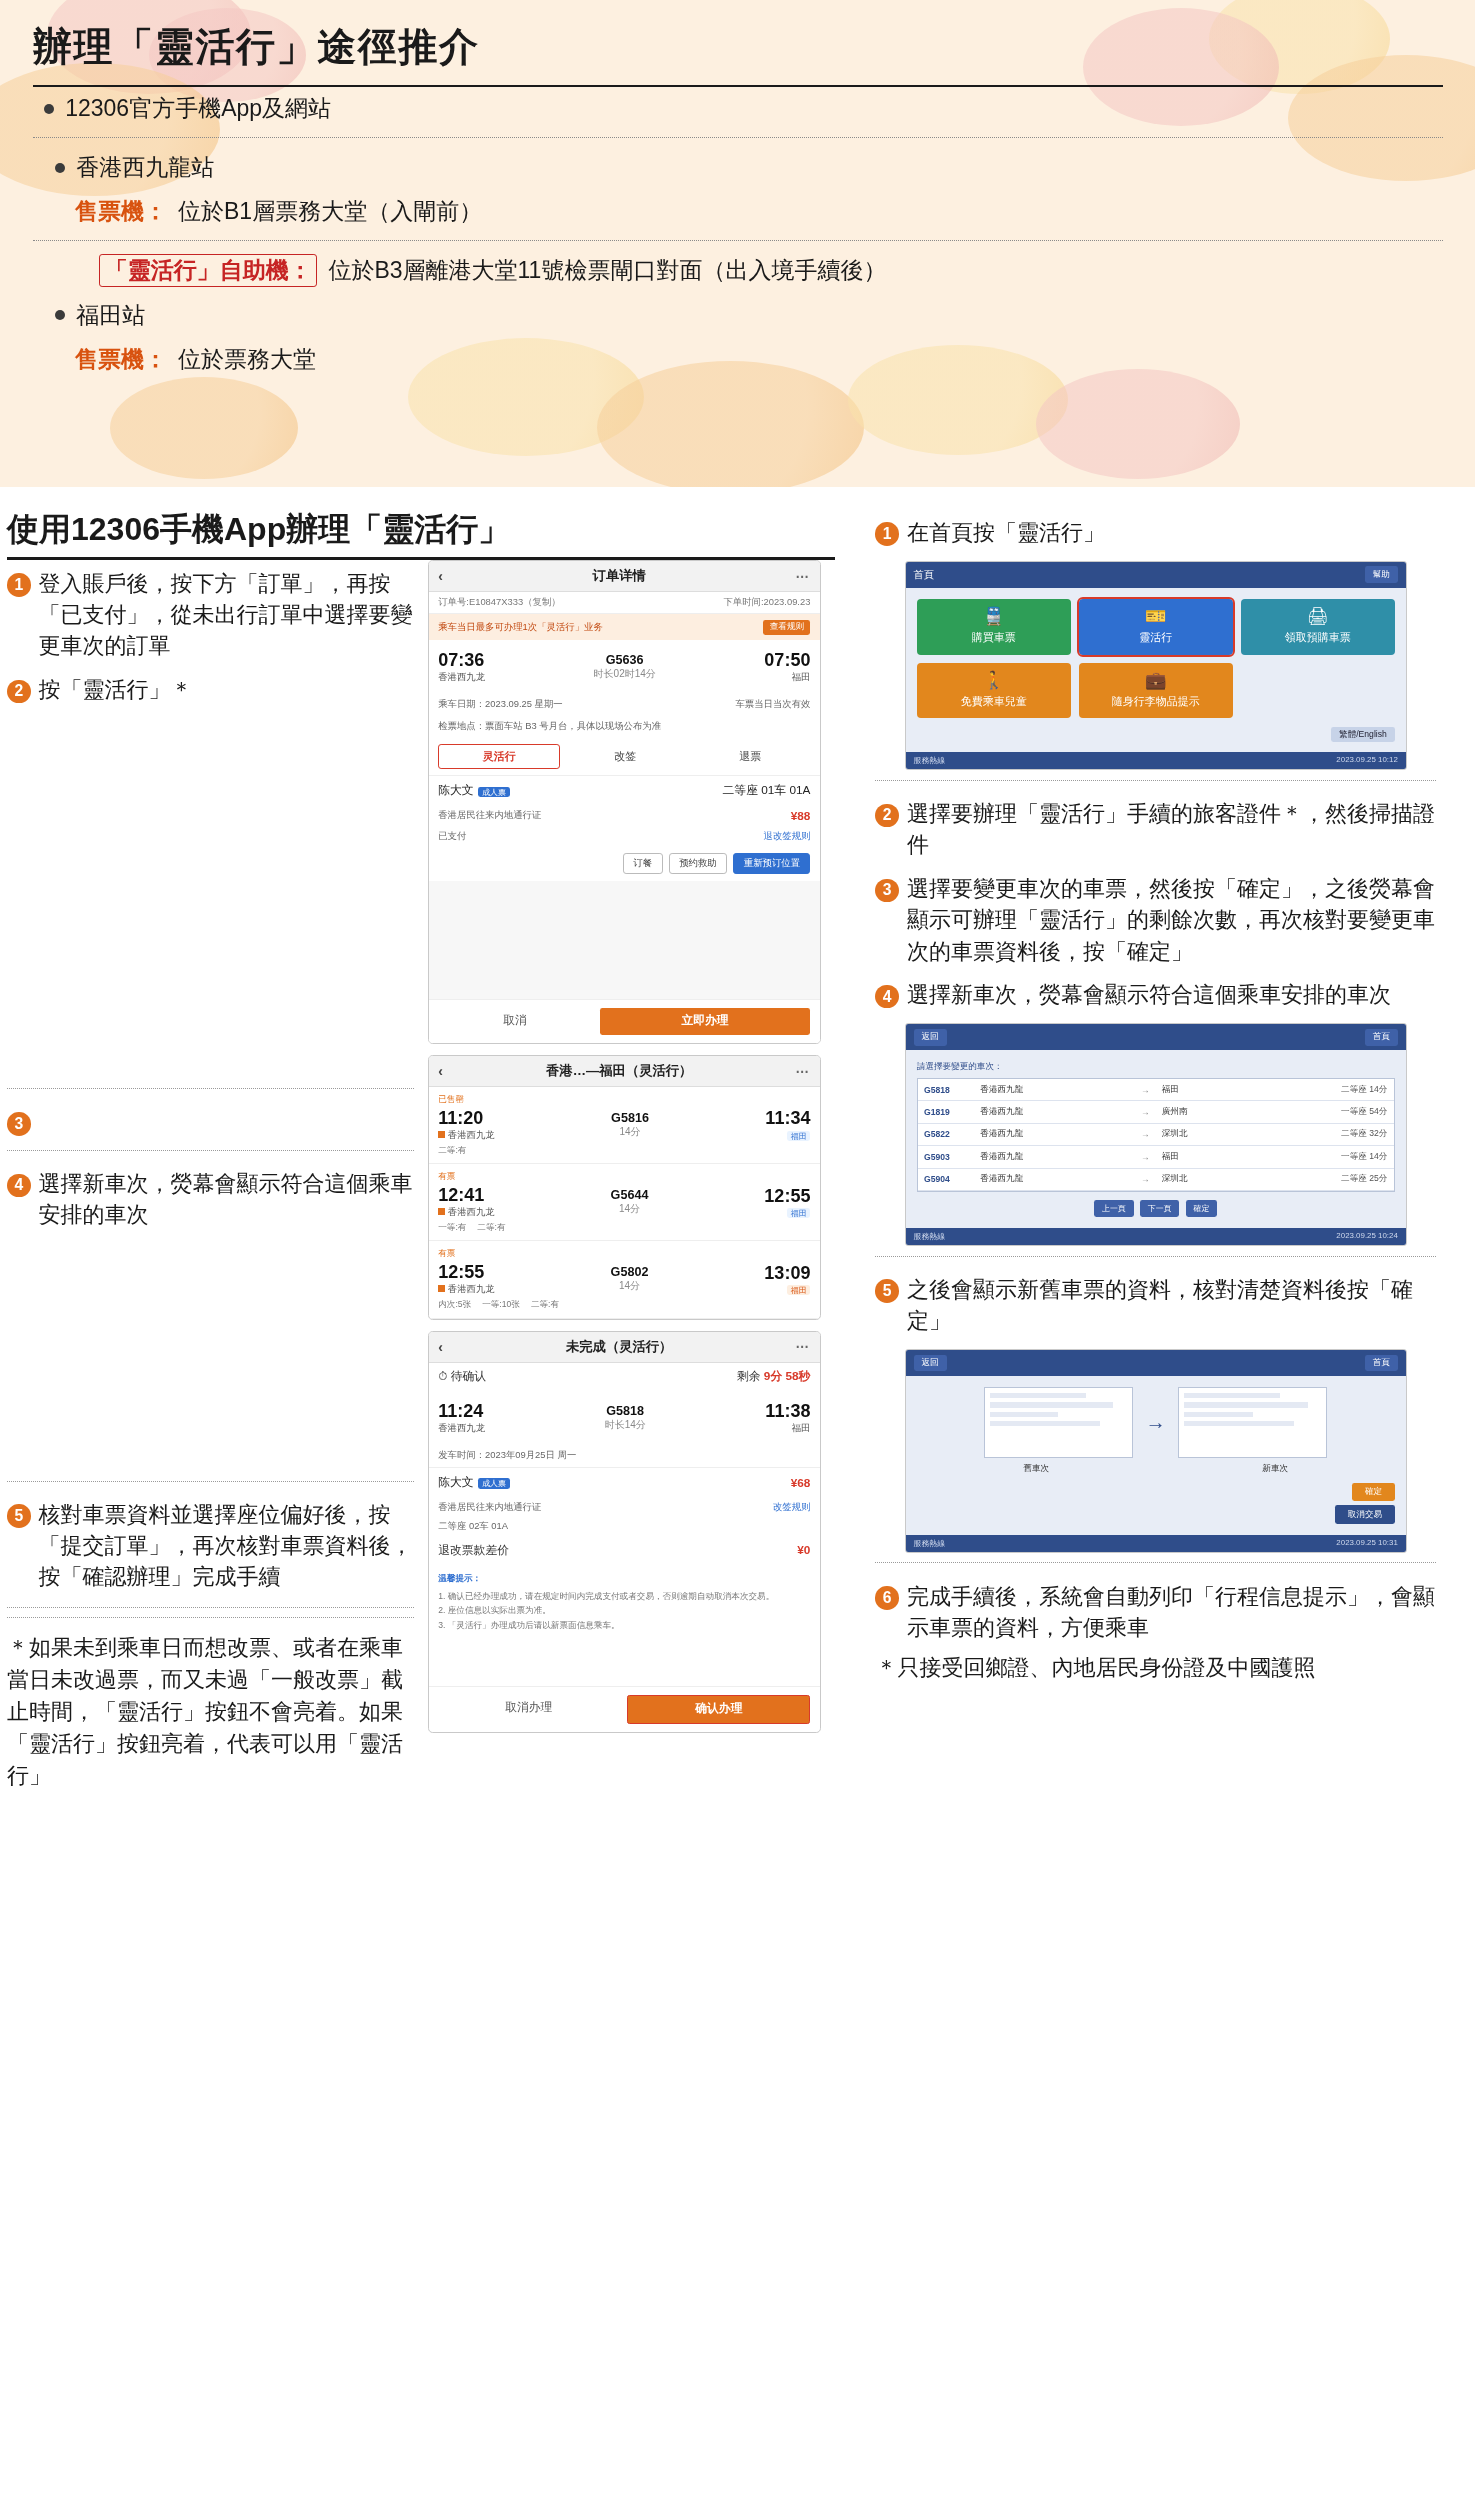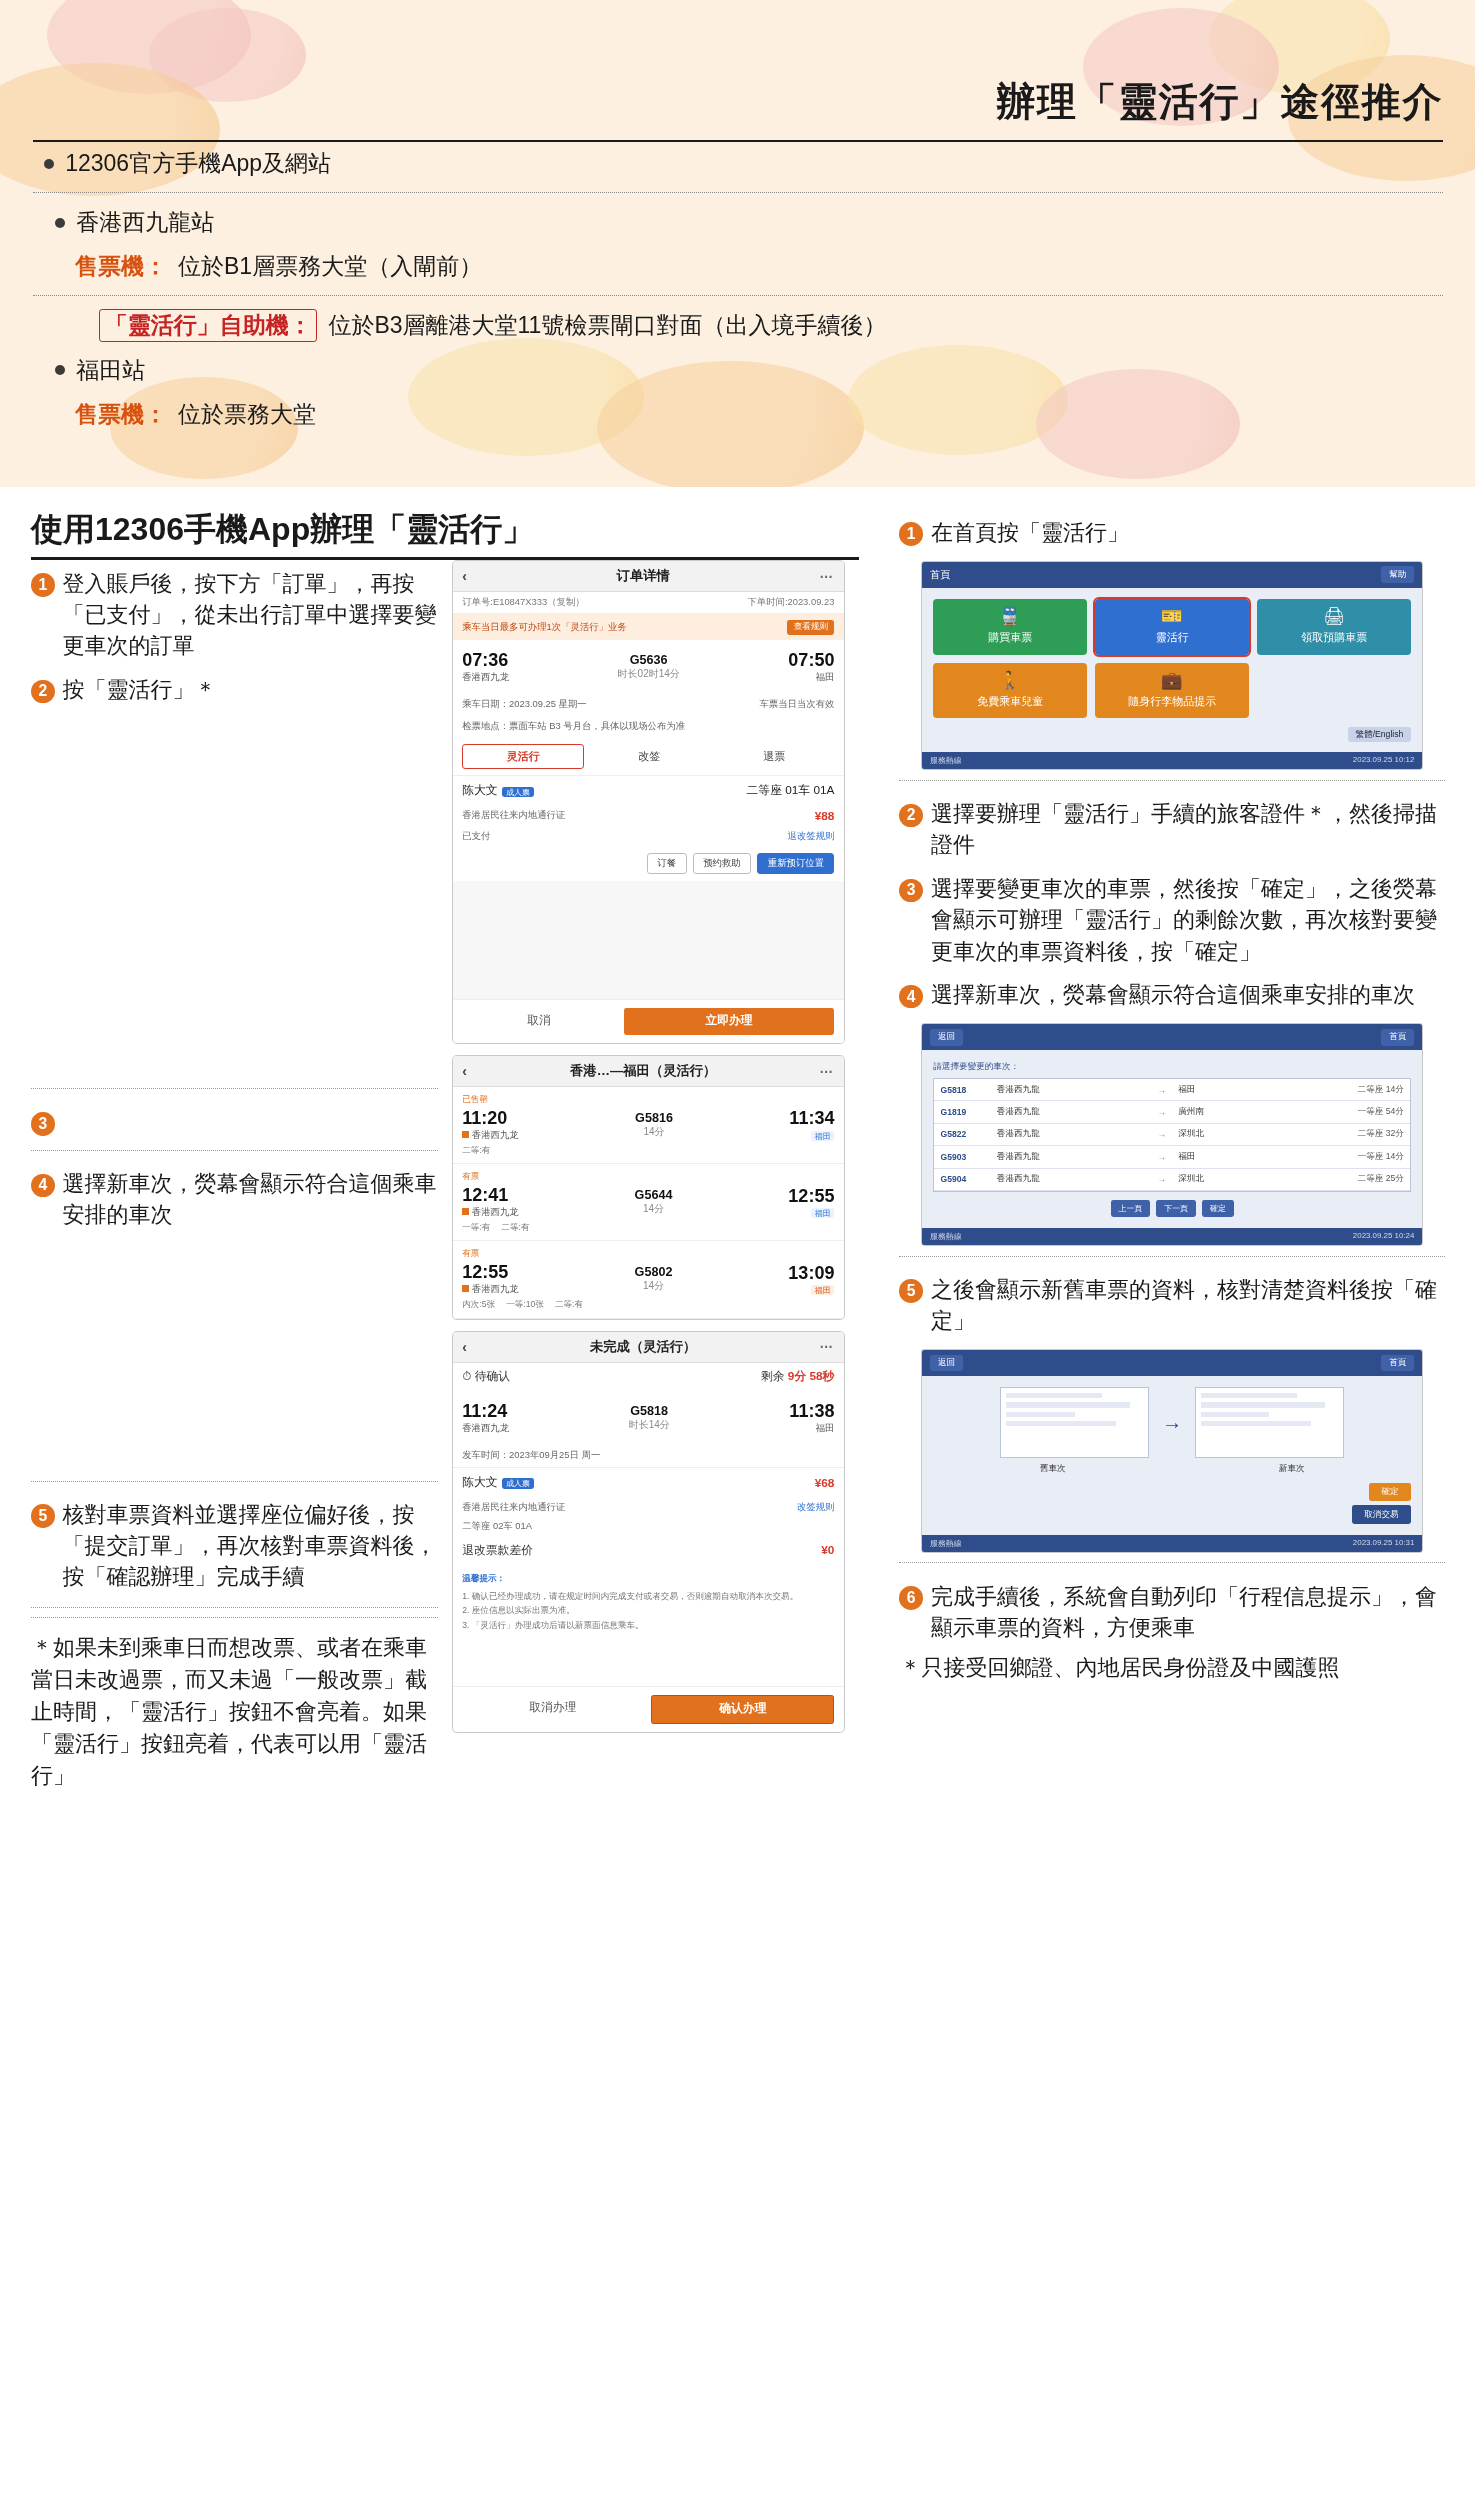--- a/index.html
+++ b/index.html
@@ -29,26 +29,26 @@
   .cloud-pink { background: radial-gradient(circle at 35% 35%, #f4c7c3 0 60%, #eeb3ae 100%); }
   .cloud-orange { background: radial-gradient(circle at 35% 35%, #f6cf9a 0 60%, #f2bd77 100%); }
   .cloud-yellow { background: radial-gradient(circle at 35% 35%, #f9e2ab 0 60%, #f6d488 100%); }
 
   .banner-inner {
     position: absolute;
     inset: 0;
     padding: 0 33px;
   }
   .banner-title {
-    text-align: right;
+    text-align: left;
     font-size: 39px;
     font-weight: bold;
     letter-spacing: 1.6px;
-    padding-top: 75px;
     color: #1a1a1a;
+    margin-top: 20px;
   }
   .rule {
     border-top: 2.4px solid #1a1a1a;
     margin-top: 11px;
   }
   .rule-dotted {
     border-top: 1.6px dotted #8a8a8a;
     margin: 7.9px 0 6.3px 0;
   }
   .b-row {
@@ -83,21 +83,21 @@
   .b-indent2 { padding-left: 66px; }
 
   
   .columns {
     position: absolute;
     top: 509px;
     left: 0;
     width: 1476px;
     display: flex;
     gap: 0;
-    padding: 0 31px;
+    padding: 0 7px;
   }
   .col-left { width: 848px; padding-right: 20.4px; }
   .col-right { width: 581px; padding-left: 20.4px; }
 
   .col-head {
     font-size: 33px;
     font-weight: bold;
     text-align: center;
     padding-bottom: 7.9px;
     border-bottom: 3.1px solid #1a1a1a;

